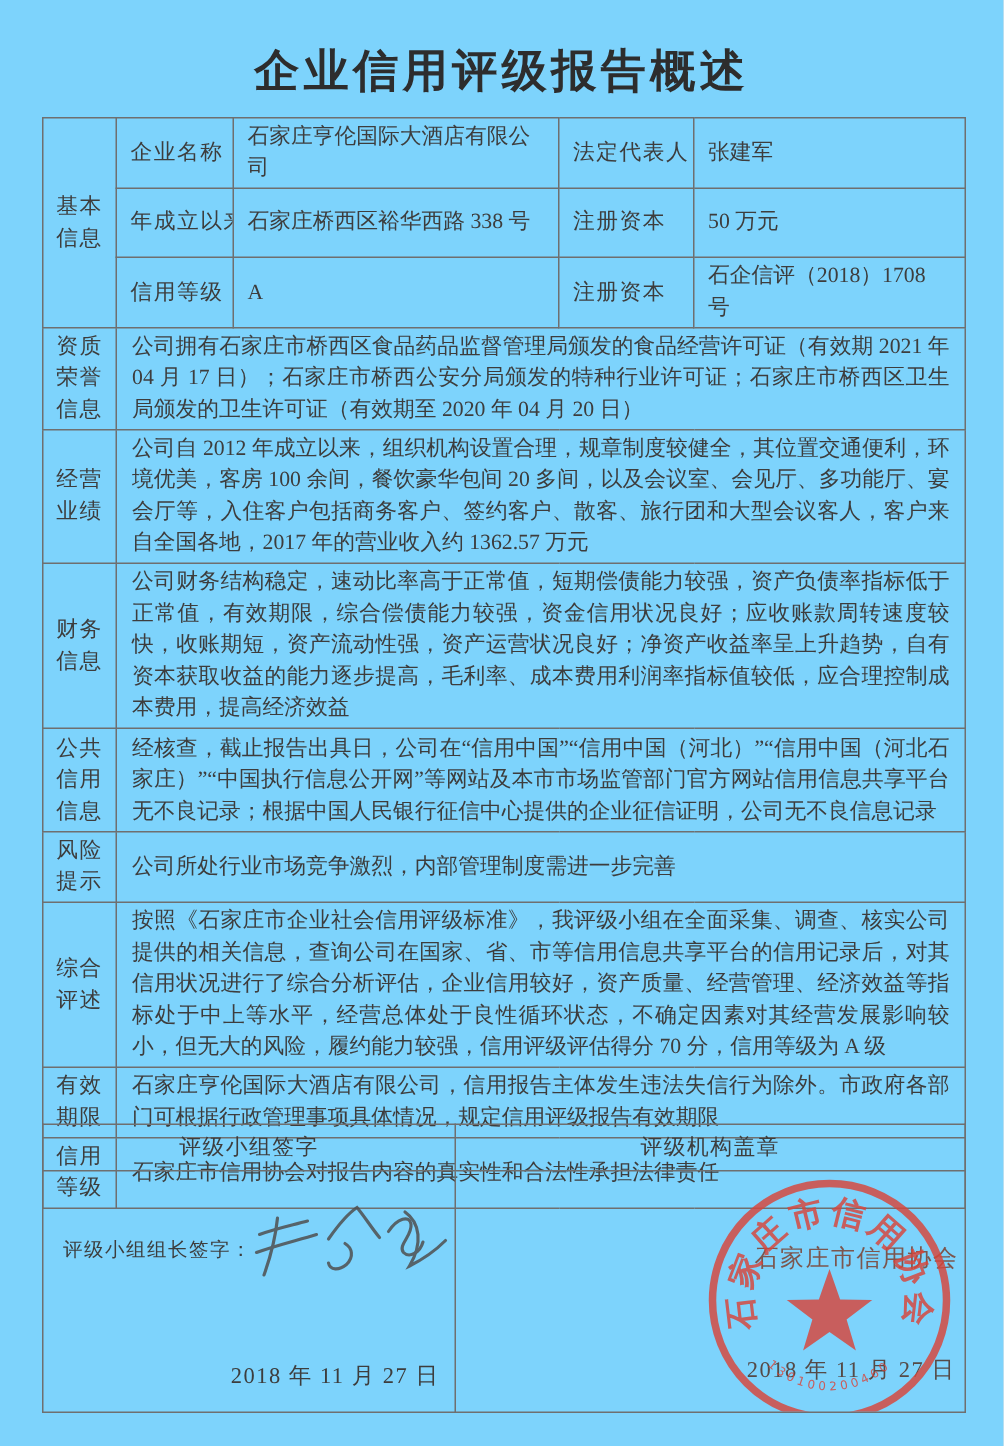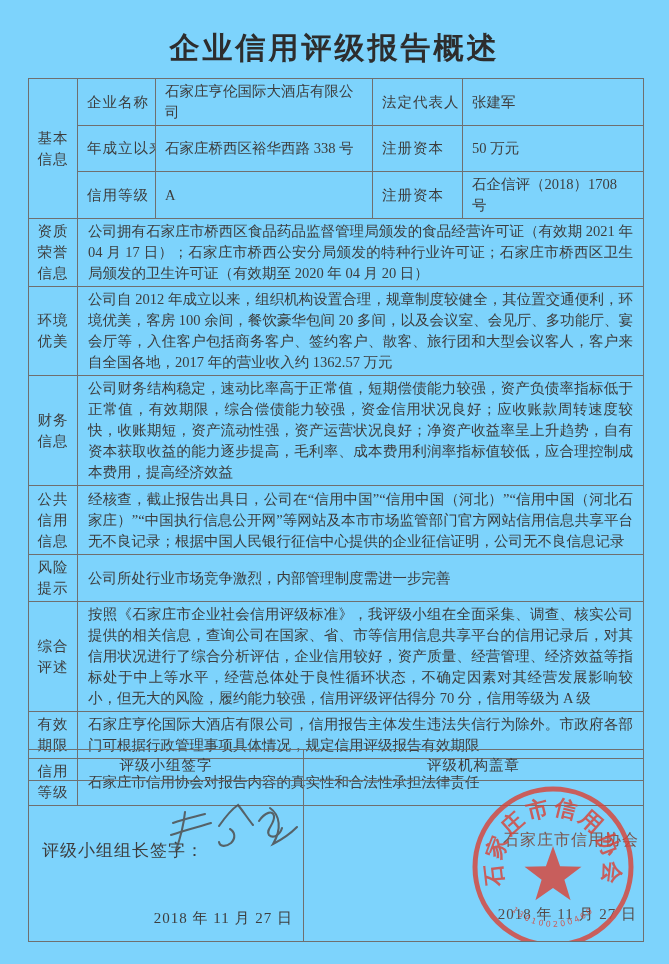--- a/index.html
+++ b/index.html
@@ -58,22 +58,22 @@
     height:26px;
     letter-spacing:1px;
   }
   .sb td{
     height:160px;
     position:relative;
     padding:0;
     vertical-align:top;
   }
   .sign-label{
-    position:absolute;left:13px;top:59px;
-    font-size:17px;letter-spacing:1px;white-space:nowrap;
+    position:absolute;left:13px;top:41px;
+    font-size:13px;letter-spacing:1px;white-space:nowrap;
   }
   .signature-svg{position:absolute;left:140px;top:12px;}
   .date-left{
     position:absolute;right:10px;bottom:12px;
     font-size:15px;letter-spacing:1px;white-space:nowrap;
   }
   .agency-name{
     position:absolute;right:4px;top:48px;
     font-size:16px;letter-spacing:1px;white-space:nowrap;
     color:#7c564e;
@@ -118,21 +118,21 @@
         <td class="lbl">信用等级</td>
         <td class="val">A</td>
         <td class="lbl">注册资本</td>
         <td class="val">石企信评（2018）1708 号</td>
       </tr>
       <tr style="height:65px">
         <td class="sec">资质荣誉信息</td>
         <td class="txt" colspan="4">公司拥有石家庄市桥西区食品药品监督管理局颁发的食品经营许可证（有效期 2021 年 04 月 17 日）；石家庄市桥西公安分局颁发的特种行业许可证；石家庄市桥西区卫生局颁发的卫生许可证（有效期至 2020 年 04 月 20 日）</td>
       </tr>
       <tr style="height:87px">
-        <td class="sec">环境优美</td>
+        <td class="sec">经营业绩</td>
         <td class="txt" colspan="4">公司自 2012 年成立以来，组织机构设置合理，规章制度较健全，其位置交通便利，环境优美，客房 100 余间，餐饮豪华包间 20 多间，以及会议室、会见厅、多功能厅、宴会厅等，入住客户包括商务客户、签约客户、散客、旅行团和大型会议客人，客户来自全国各地，2017 年的营业收入约 1362.57 万元</td>
       </tr>
       <tr style="height:108px">
         <td class="sec">财务信息</td>
         <td class="txt" colspan="4">公司财务结构稳定，速动比率高于正常值，短期偿债能力较强，资产负债率指标低于正常值，有效期限，综合偿债能力较强，资金信用状况良好；应收账款周转速度较快，收账期短，资产流动性强，资产运营状况良好；净资产收益率呈上升趋势，自有资本获取收益的能力逐步提高，毛利率、成本费用利润率指标值较低，应合理控制成本费用，提高经济效益</td>
       </tr>
       <tr style="height:69px">
         <td class="sec">公共信用信息</td>
         <td class="txt" colspan="4">经核查，截止报告出具日，公司在“信用中国”“信用中国（河北）”“信用中国（河北石家庄）”“中国执行信息公开网”等网站及本市市场监管部门官方网站信用信息共享平台无不良记录；根据中国人民银行征信中心提供的企业征信证明，公司无不良信息记录</td>
       </tr>

